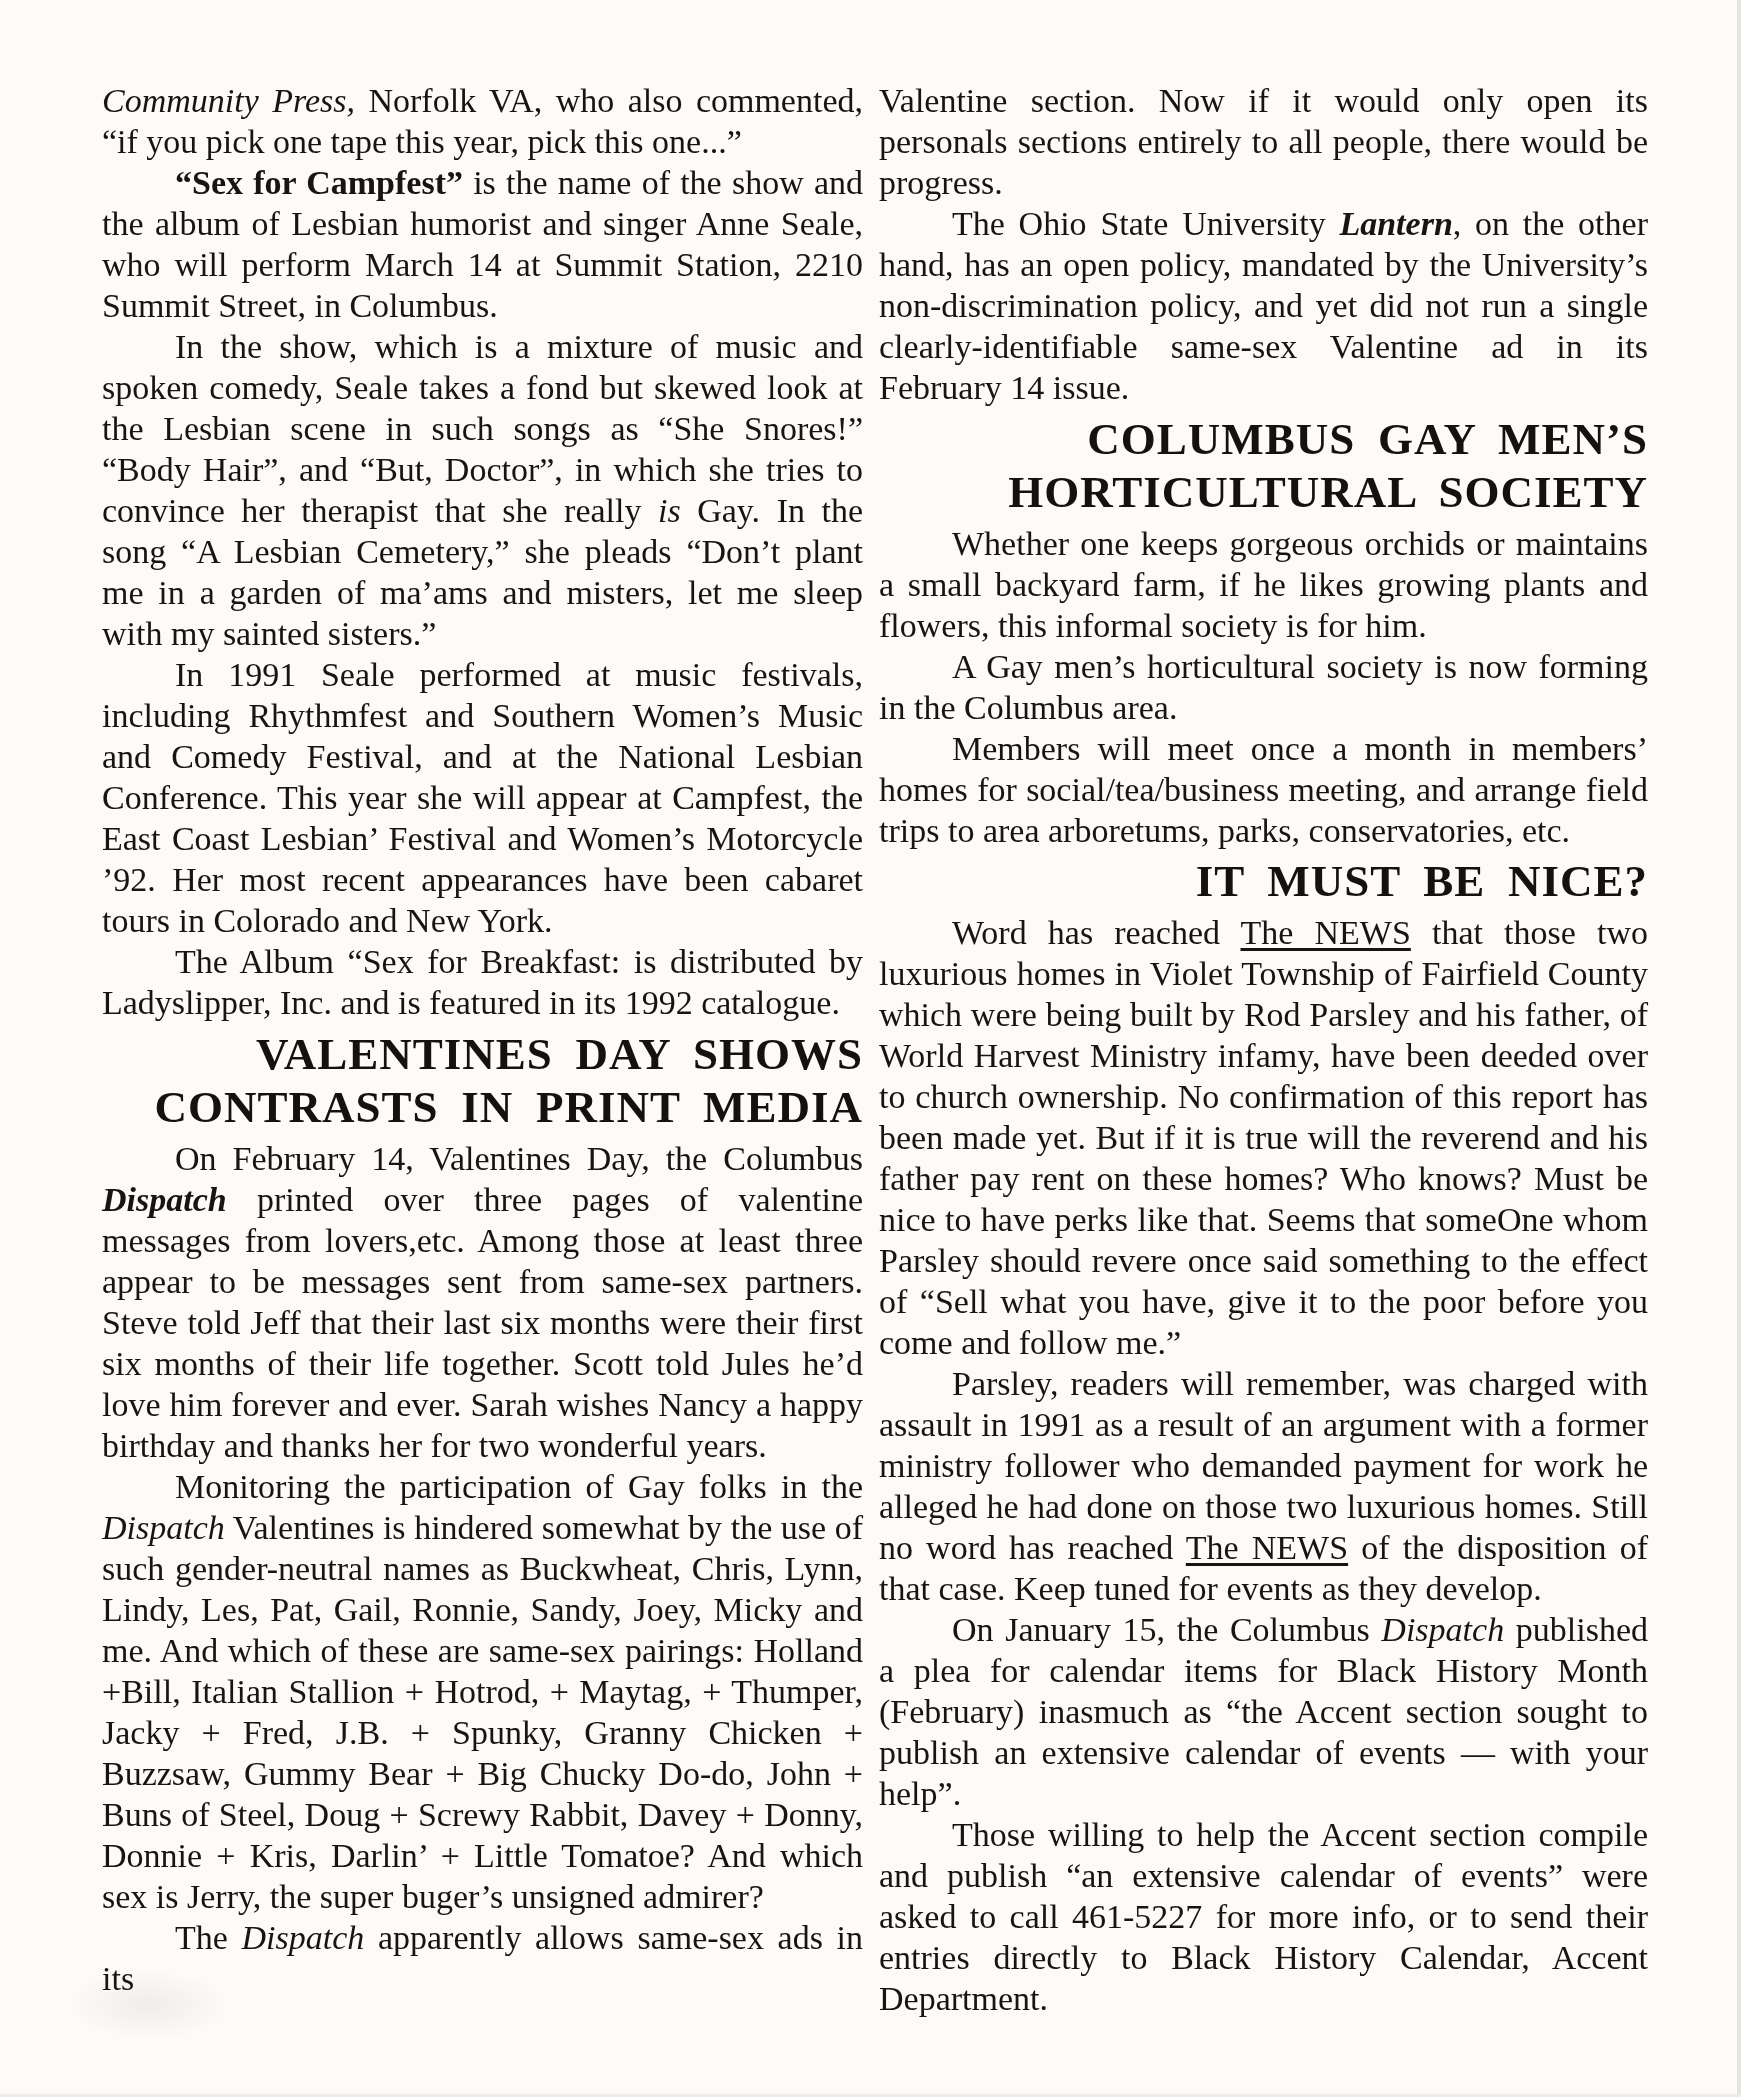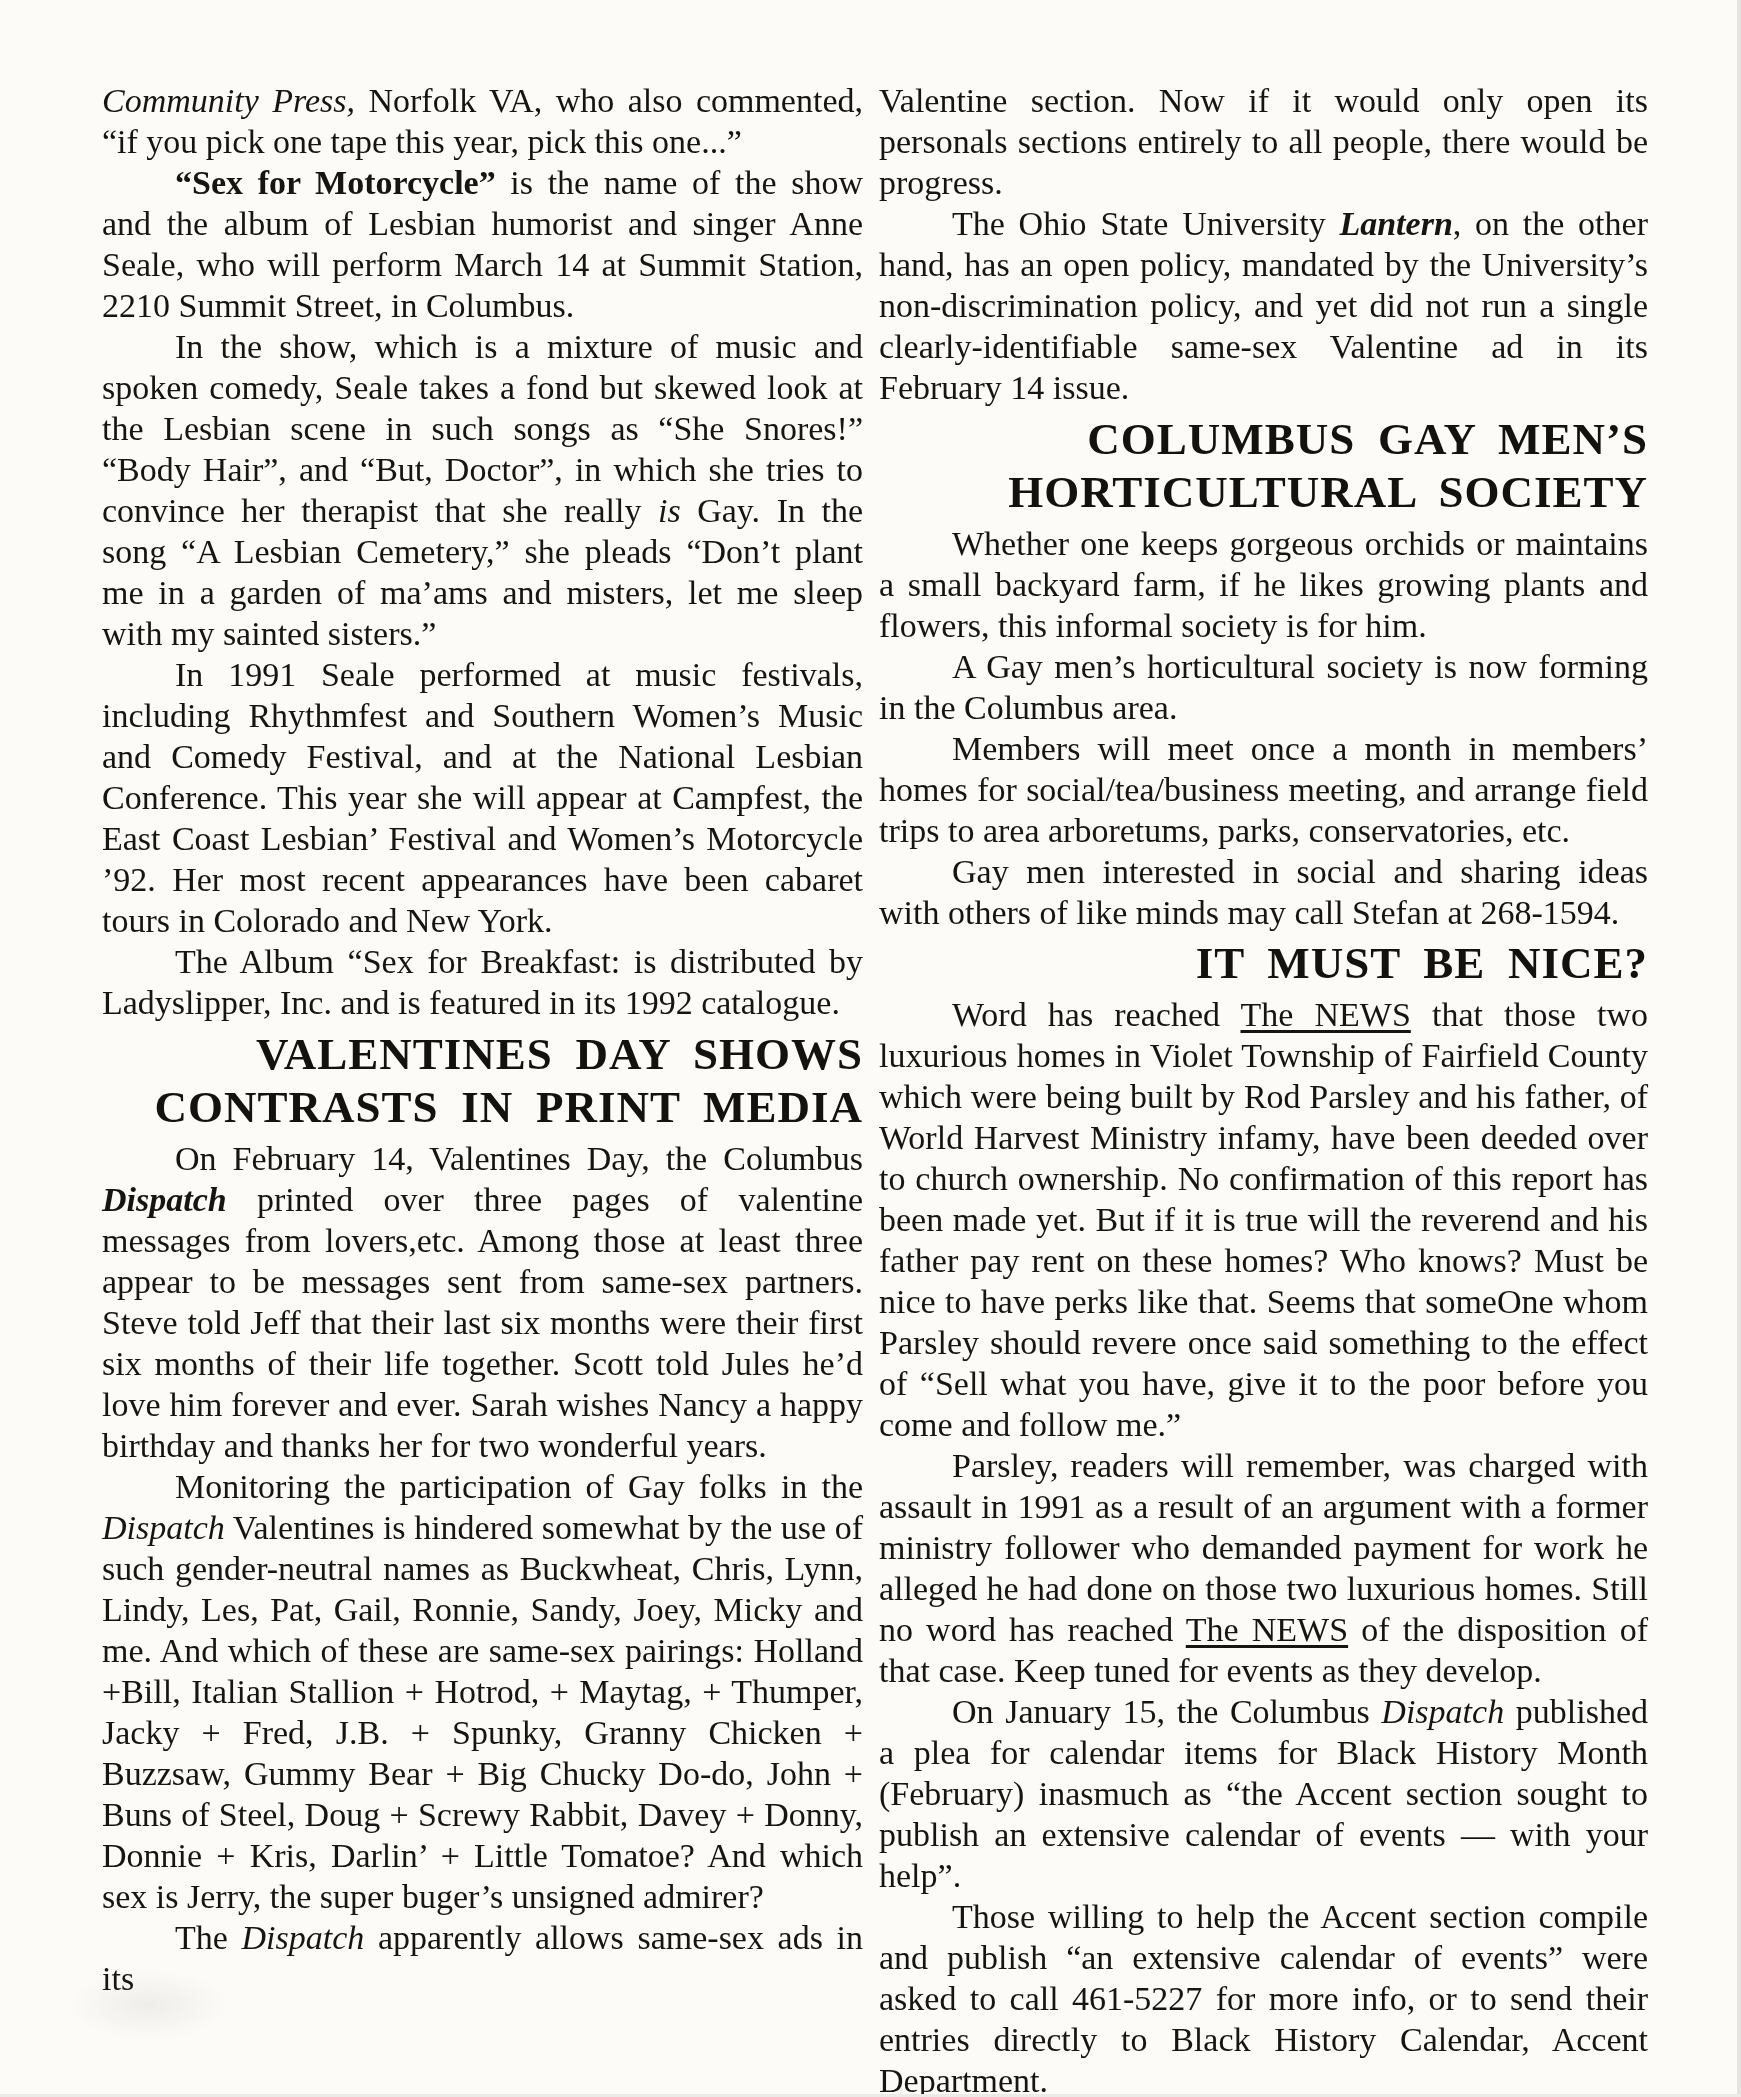--- a/index.html
+++ b/index.html
@@ -62,37 +62,36 @@
     width: 163px; height: 72px;
     background: radial-gradient(ellipse at center, rgba(120,118,112,0.10), rgba(120,118,112,0) 70%);
   }
 </style>
 </head>
 <body>
 
 <div class="page">
   <div class="column left">
       <p class="para"><span class="seg-i">Community Press,</span><span class="seg-n"> Norfolk VA, who also commented, “if you pick one tape this year, pick this one...”</span></p>
-      <p class="para indent"><span class="seg-b">“Sex for Motorcycle”</span><span class="seg-n"> is the name of the show and the album of Lesbian humorist and singer Anne Seale, who will perform March 14 at Summit Station, 2210 Summit Street, in Columbus.</span></p>
+      <p class="para indent"><span class="seg-b">“Sex for Campfest”</span><span class="seg-n"> is the name of the show and the album of Lesbian humorist and singer Anne Seale, who will perform March 14 at Summit Station, 2210 Summit Street, in Columbus.</span></p>
       <p class="para indent"><span class="seg-n">In the show, which is a mixture of music and spoken comedy, Seale takes a fond but skewed look at the Lesbian scene in such songs as “She Snores!” “Body Hair”, and “But, Doctor”, in which she tries to convince her therapist that she really </span><span class="seg-i">is</span><span class="seg-n"> Gay. In the song “A Lesbian Cemetery,” she pleads “Don’t plant me in a garden of ma’ams and misters, let me sleep with my sainted sisters.”</span></p>
       <p class="para indent"><span class="seg-n">In 1991 Seale performed at music festivals, including Rhythmfest and Southern Women’s Music and Comedy Festival, and at the National Lesbian Conference. This year she will appear at Campfest, the East Coast Lesbian’ Festival and Women’s Motorcycle ’92. Her most recent appearances have been cabaret tours in Colorado and New York.</span></p>
       <p class="para indent"><span class="seg-n">The Album “Sex for Breakfast: is distributed by Ladyslipper, Inc. and is featured in its 1992 catalogue.</span></p>
       <h2 class="headline">VALENTINES DAY SHOWS CONTRASTS IN PRINT MEDIA</h2>
       <p class="para indent"><span class="seg-n">On February 14, Valentines Day, the Columbus </span><span class="seg-bi">Dispatch</span><span class="seg-n"> printed over three pages of valentine messages from lovers,etc. Among those at least three appear to be messages sent from same-sex partners. Steve told Jeff that their last six months were their first six months of their life together. Scott told Jules he’d love him forever and ever. Sarah wishes Nancy a happy birthday and thanks her for two wonderful years.</span></p>
       <p class="para indent"><span class="seg-n">Monitoring the participation of Gay folks in the </span><span class="seg-i">Dispatch</span><span class="seg-n"> Valentines is hindered somewhat by the use of such gender-neutral names as Buckwheat, Chris, Lynn, Lindy, Les, Pat, Gail, Ronnie, Sandy, Joey, Micky and me. And which of these are same-sex pairings:  Holland +Bill, Italian Stallion + Hotrod, + Maytag, + Thumper, Jacky + Fred, J.B. + Spunky, Granny Chicken + Buzzsaw, Gummy Bear + Big Chucky Do-do,  John + Buns of Steel, Doug + Screwy Rabbit, Davey + Donny, Donnie + Kris, Darlin’ + Little Tomatoe? And which sex is Jerry, the super buger’s unsigned admirer?</span></p>
       <p class="para indent"><span class="seg-n">The </span><span class="seg-i">Dispatch</span><span class="seg-n"> apparently allows same-sex ads in its</span></p>
     </div>
   <div class="column right">
       <p class="para"><span class="seg-n">Valentine section. Now if it would only open its personals sections entirely to all people, there would be progress.</span></p>
       <p class="para indent"><span class="seg-n">The Ohio State University </span><span class="seg-bi">Lantern</span><span class="seg-n">, on the other hand, has an open policy, mandated by the University’s non-discrimination policy, and yet did not run a single clearly-identifiable same-sex Valentine ad in its February 14 issue.</span></p>
       <h2 class="headline">COLUMBUS GAY MEN’S HORTICULTURAL SOCIETY</h2>
       <p class="para indent"><span class="seg-n">Whether one keeps gorgeous orchids or maintains a small backyard farm, if he likes growing plants and flowers, this informal society is for him.</span></p>
       <p class="para indent"><span class="seg-n">A Gay men’s horticultural society is now forming in the Columbus area.</span></p>
       <p class="para indent"><span class="seg-n">Members will meet once a month in members’ homes for social/tea/business meeting, and arrange field trips to area arboretums, parks, conservatories, etc.</span></p>
-      <p class="para indent"><span class="seg-n">Gay men interested in social and sharing ideas with others of like minds may call Stefan at 268-1594.</span></p>
       <h2 class="headline">IT MUST BE NICE?</h2>
       <p class="para indent"><span class="seg-n">Word has reached </span><span class="seg-u">The NEWS</span><span class="seg-n"> that those two luxurious homes in Violet Township of Fairfield County which were being built by Rod Parsley and his father, of World Harvest Ministry infamy, have been deeded over to church ownership. No confirmation of this report has been made yet.  But if it is true will the reverend and his father pay rent on these homes? Who knows? Must be nice to have perks like that. Seems that someOne whom Parsley should revere once said something to the effect of “Sell what you have, give it to the poor before you come and follow me.”</span></p>
       <p class="para indent"><span class="seg-n">Parsley, readers will remember, was charged with assault in 1991 as a result of an argument with a former ministry follower who demanded payment for work he alleged he had done on those two luxurious homes. Still no word has reached </span><span class="seg-u">The NEWS</span><span class="seg-n"> of the disposition of that case. Keep tuned for events as they develop.</span></p>
       <p class="para indent"><span class="seg-n">On January 15, the Columbus </span><span class="seg-i">Dispatch</span><span class="seg-n"> published a plea for calendar items for Black History Month (February) inasmuch as “the Accent section sought to publish an extensive calendar of events — with your help”.</span></p>
       <p class="para indent"><span class="seg-n">Those willing to help the Accent section compile and publish “an extensive calendar of events” were asked to call 461-5227 for more info, or to send their entries directly to Black History Calendar, Accent Department. </span></p>
     </div>
   <div class="smudge"></div>
   <div class="edge-right"></div>
   <div class="edge-bottom"></div>
 </div>

